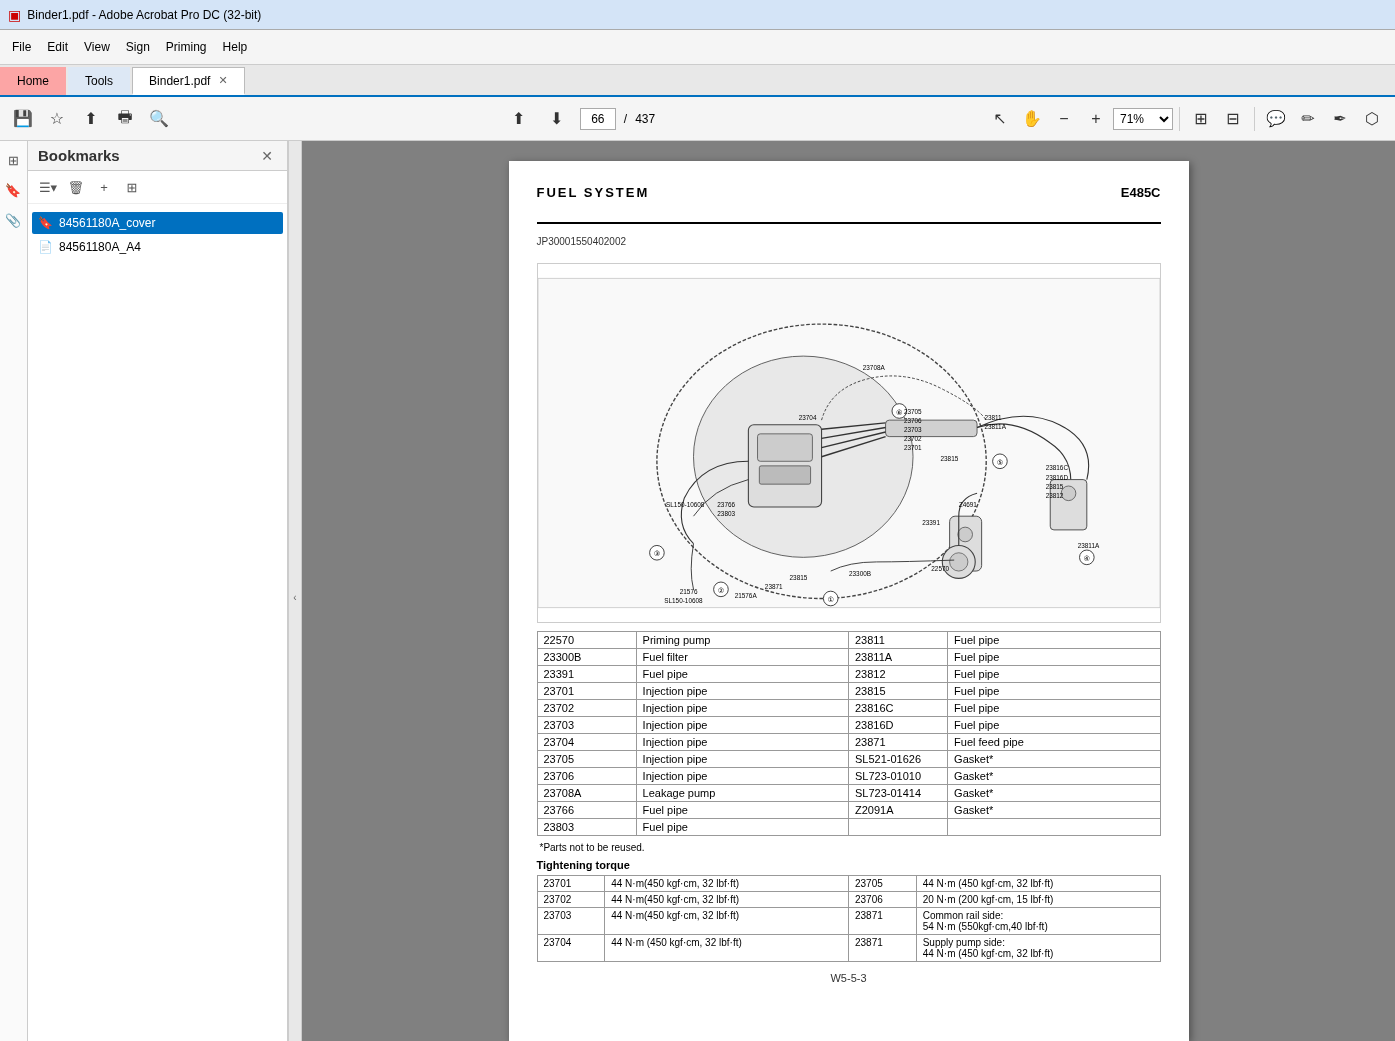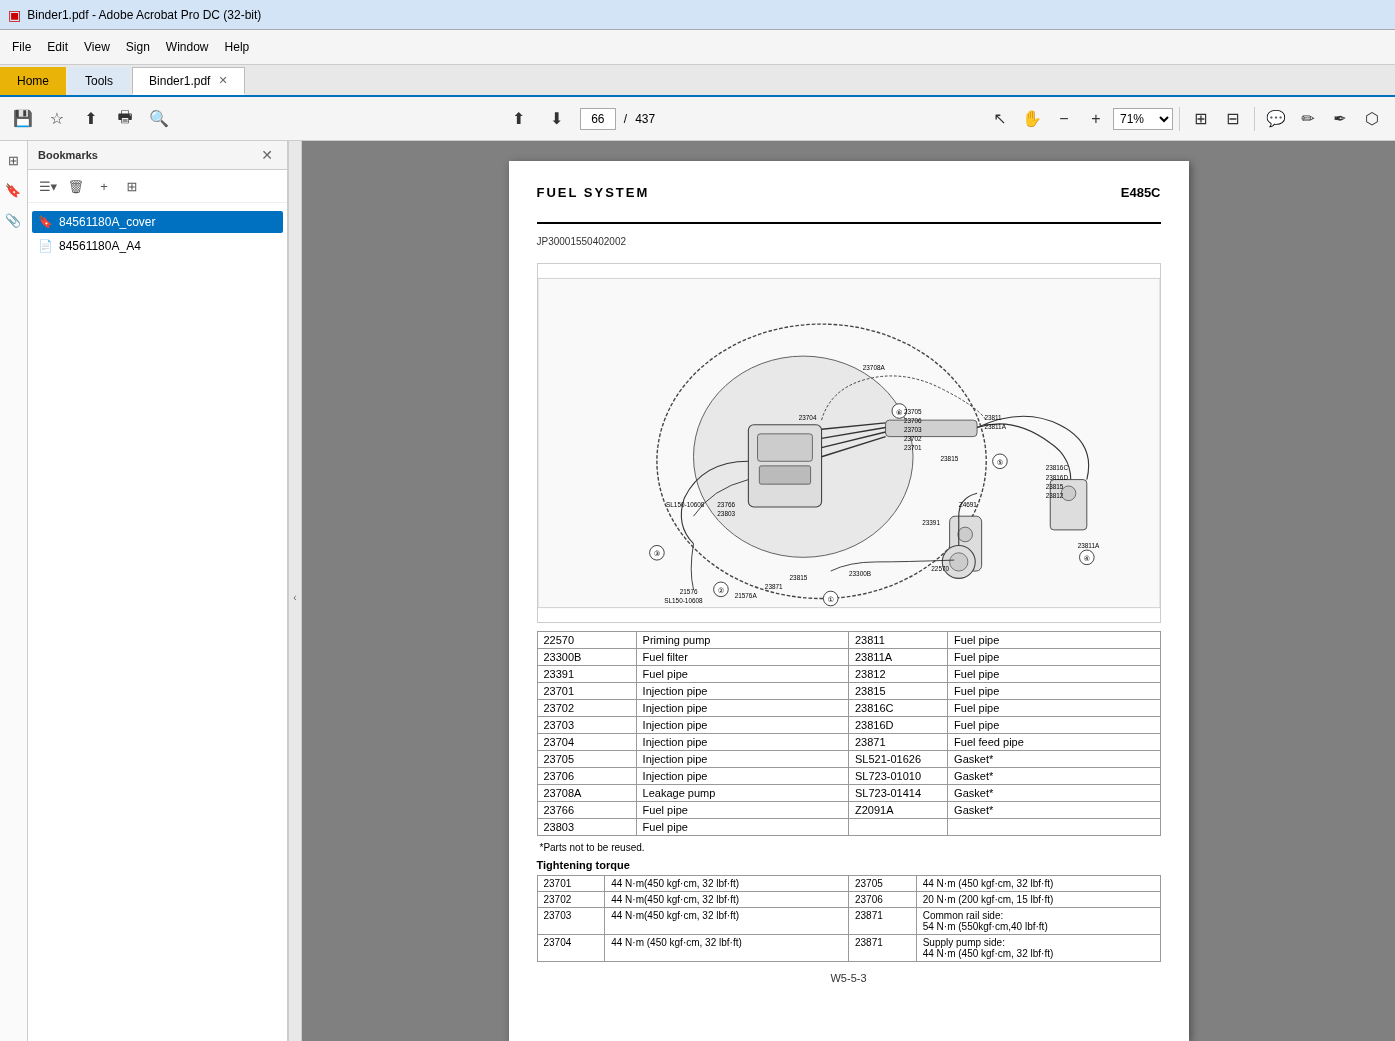--- a/index.html
+++ b/index.html
@@ -46,21 +46,21 @@
     .tab {
       height: 28px;
       padding: 0 16px;
       display: flex;
       align-items: center;
       font-size: 12px;
       cursor: pointer;
       border: 1px solid transparent;
       margin-right: 2px;
     }
-    .tab-home { background: #eab308; }
+    .tab-home { background: #fca5a5; }
     .tab-tools { background: #dde8f5; }
     .tab-file {
       background: #fff;
       border: 1px solid #bbb;
       border-bottom: 2px solid #fff;
     }
     .tab-close {
       margin-left: 8px;
       font-size: 11px;
       color: #666;
@@ -125,21 +125,21 @@
       flex-direction: column;
     }
     .sidebar-header {
       display: flex;
       align-items: center;
       justify-content: space-between;
       padding: 6px 10px;
       border-bottom: 1px solid #ccc;
       background: #f5f5f5;
     }
-    .sidebar-title { font-size: 11px; font-weight: bold; color: #333; }
+    .sidebar-title { font-size: 15px; font-weight: bold; color: #333; }
     .sidebar-close {
       cursor: pointer;
       font-size: 14px;
       color: #666;
       background: none;
       border: none;
       padding: 0 4px;
     }
     .sidebar-toolbar {
       display: flex;
@@ -307,21 +307,21 @@
 <div class="title-bar">
   <span class="title-bar-icon">▣</span>
   <span>Binder1.pdf - Adobe Acrobat Pro DC (32-bit)</span>
 </div>
 
 <div class="menu-bar">
   <span class="menu-item">File</span>
   <span class="menu-item">Edit</span>
   <span class="menu-item">View</span>
   <span class="menu-item">Sign</span>
-  <span class="menu-item">Window</span>
+  <span class="menu-item">Priming</span>
   <span class="menu-item">Help</span>
 </div>
 
 <div class="tab-bar">
   <div class="tab tab-home">
     <span>Home</span>
   </div>
   <div class="tab tab-tools">
     <span>Tools</span>
   </div>

